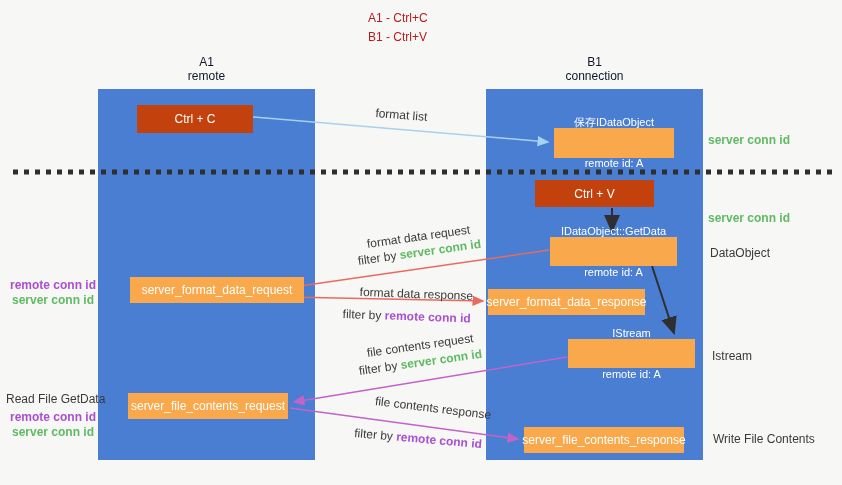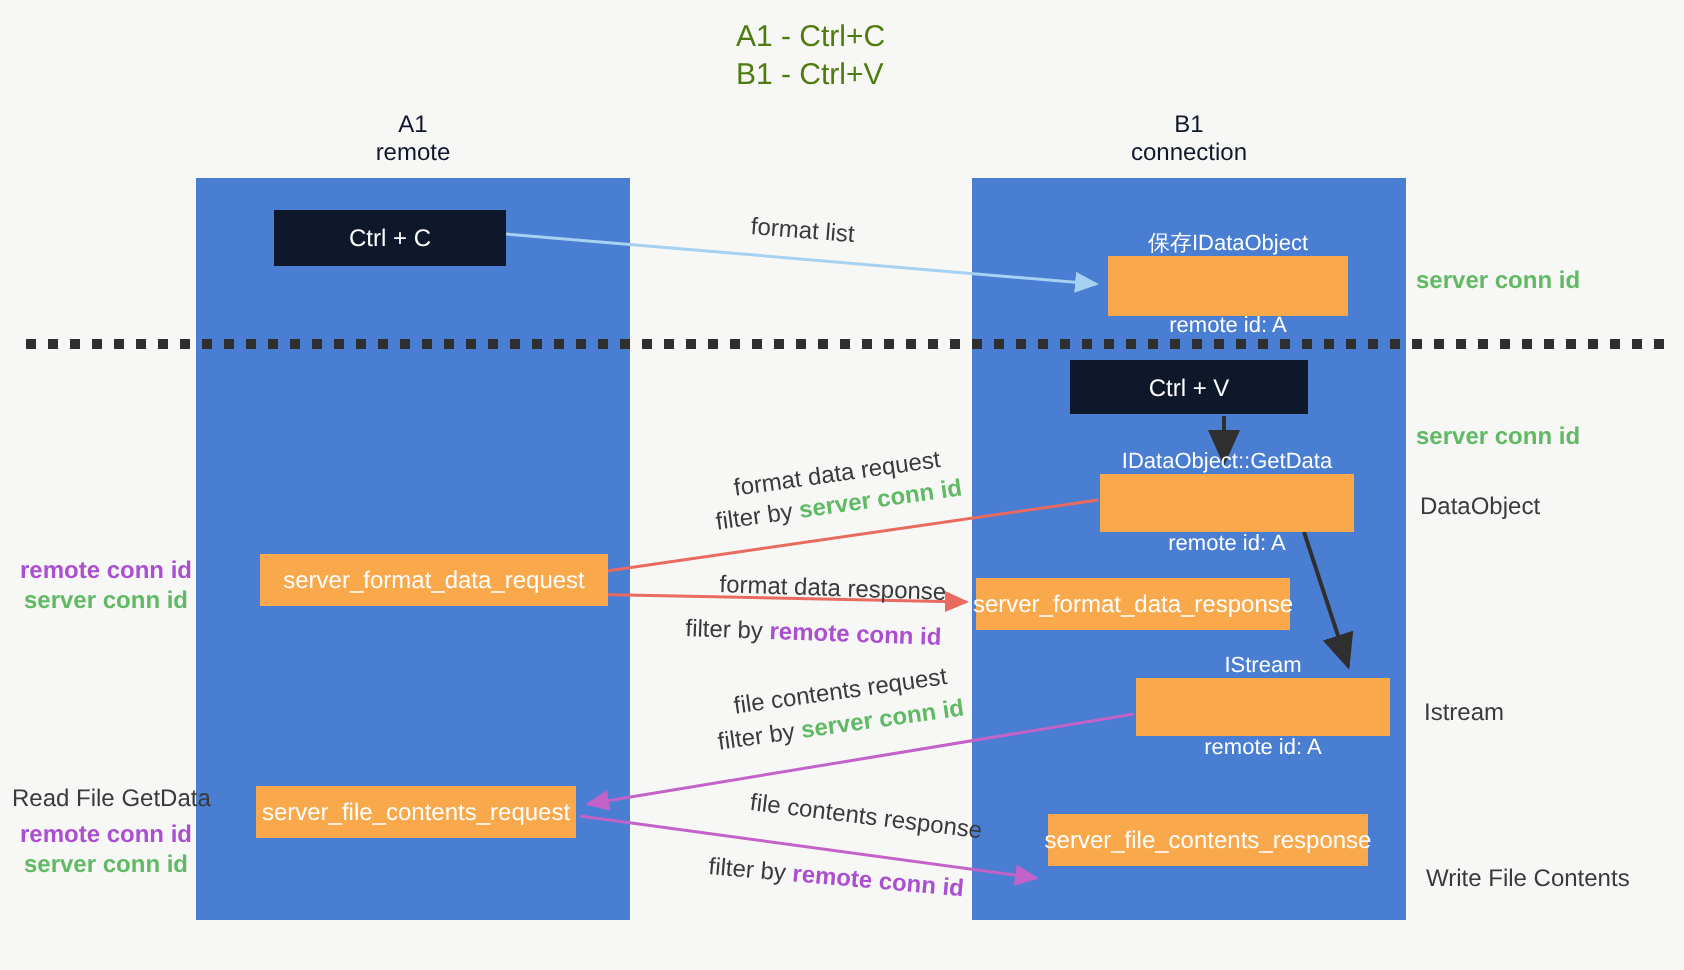--- a/index.html
+++ b/index.html
@@ -4,30 +4,30 @@
 <style>
   html,body{margin:0;padding:0;}
   body{
     width:842px;height:485px;position:relative;overflow:hidden;
     background:#f7f7f6;
     font-family:"Liberation Sans", sans-serif;
     color:#3a3a3a;
   }
   .canvas{position:absolute;left:0;top:0;width:842px;height:485px;}
   .abs{position:absolute;}
-  .title{left:368px;top:9px;font-size:15px;line-height:19px;color:#4d7c0f;}
+  .title{left:368px;top:9px;font-size:12px;line-height:19px;color:#b91c1c;}
   .lane{background:#4a7ed2;}
   .lane-left{left:98px;top:89px;width:217px;height:371px;}
   .lane-right{left:486px;top:89px;width:217px;height:371px;}
   .lane-header{top:55px;width:217px;text-align:center;font-size:12px;line-height:14px;color:#0f172a;}
   .lane-header-left{left:98px;}
   .lane-header-right{left:486px;}
   .node{display:flex;flex-direction:column;justify-content:center;align-items:center;
         color:#fff;text-align:center;}
-  .node-green{background:#0f172a;font-size:12px;justify-content:center;}
+  .node-green{background:#c2410c;font-size:12px;justify-content:center;}
   .node-orange{background:#f9a84b;gap:28px;}
   .two-line{font-size:11px;line-height:13px;}
   .one-line{font-size:12px;}
   .svg-layer{left:0;top:0;pointer-events:none;}
   .lbl{font-size:12px;white-space:nowrap;color:#3a3a3a;}
   .lbl-bold-green{color:#5fba63;font-weight:bold;}
   .lbl-bold-purple{color:#ab4fd1;font-weight:bold;}
   .rot{transform-origin:left top;}
   .side-stack{width:86px;text-align:center;font-size:12px;line-height:15px;font-weight:bold;}
 </style>
@@ -114,21 +114,21 @@
 
   <div class="abs node node-orange two-line" style="left:568px;top:339px;width:127px;height:29px;">
     <div>IStream</div>
     <div>remote id: A</div>
   </div>
 
   <div class="abs node node-orange one-line" style="left:128px;top:393px;width:160px;height:26px;">
     <div>server_file_contents_request</div>
   </div>
 
-  <div class="abs node node-orange one-line" style="left:524px;top:407px;width:160px;height:26px;">
+  <div class="abs node node-orange one-line" style="left:524px;top:427px;width:160px;height:26px;">
     <div>server_file_contents_response</div>
   </div>
 
   <div class="abs lbl rot" style="left:376px;top:106px;transform:rotate(4.5deg);">format list</div>
 
   <div class="abs lbl rot" style="left:366px;top:237px;transform:rotate(-8deg);">format data request</div>
   <div class="abs lbl rot" style="left:357px;top:254px;transform:rotate(-8deg);">
     <span>filter by</span>
     <span class="lbl-bold-green">server conn id</span>
   </div>

